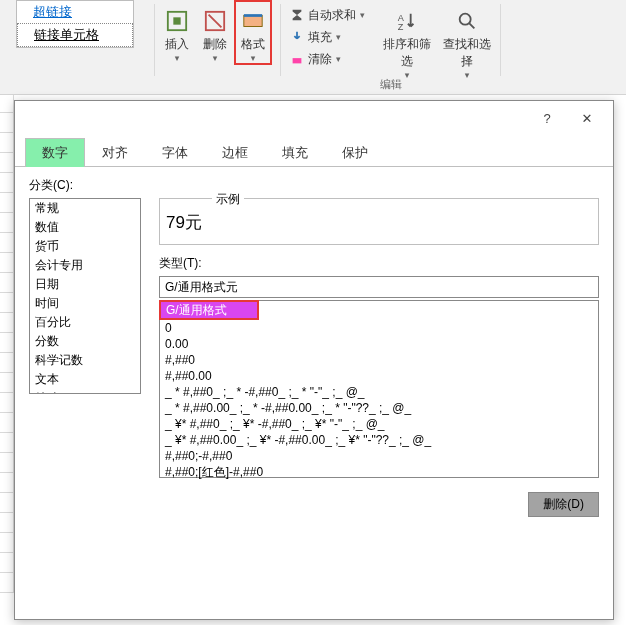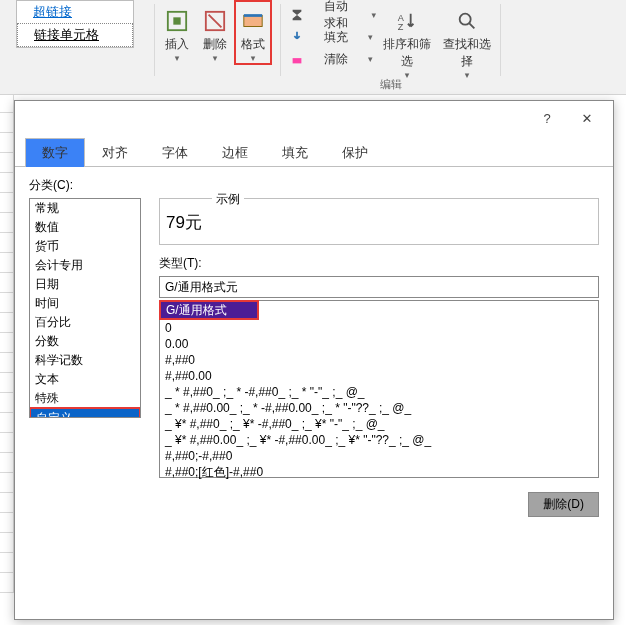--- a/index.html
+++ b/index.html
@@ -75,21 +75,21 @@
     color: #666;
     font-size: 11px;
     text-align: center;
   }
   .rib-small {
     font-size: 12px;
     color: #333;
     height: 22px;
     display: flex;
     align-items: center;
-    gap: 20px;
+    gap: 4px;
     padding-left: 4px;
   }
   .rib-small svg { width: 14px; height: 14px; flex:none;}
   
   .dlg {
     position: absolute;
     left: 14px; top: 100px;
     width: 600px; height: 520px;
     background: #fff;
     border: 1px solid #888;
@@ -119,29 +119,29 @@
     padding: 5px 16px;
     font-size: 13px;
     color: #333;
     border: 1px solid transparent;
     border-bottom: none;
     position: relative;
     top: 1px;
   }
   .tab.active {
     border-color: #bfbfbf;
-    background: #3b82f6;
+    background: #86efac;
   }
   .body {
     padding: 12px 14px;
   }
   .lbl { font-size: 12px; margin-bottom: 4px; }
   .row { display: flex; gap: 18px; }
   .catlist {
-    width: 112px; height: 220px;
+    width: 112px; height: 196px;
     border: 1px solid #888;
     overflow: hidden;
   }
   .catlist .item { padding: 1px 5px; font-size: 12px; }
   .catlist .item.sel { background: #0a64c8; color: #fff; }
   .catlist .hlbox {
     border: 2px solid #e53935;
     margin: -1px;
   }
   .right { flex: 1; }
@@ -173,21 +173,21 @@
     height: 178px;
     position: relative;
   }
   .type-list .titem {
     padding: 0px 5px;
     font-size: 12px;
     line-height: 16px;
     white-space: nowrap;
   }
   .type-list .titem.sel {
-    background: #4c1d95; color: #fff;
+    background: #d946ef; color: #fff;
   }
   .type-list .hl {
     border: 2px solid #e53935;
     margin: -1px 0 0 -1px;
     width: 100px;
   }
   .btn {
     border: 1px solid #888;
     background: #a3a3a3;
     padding: 3px 14px;

